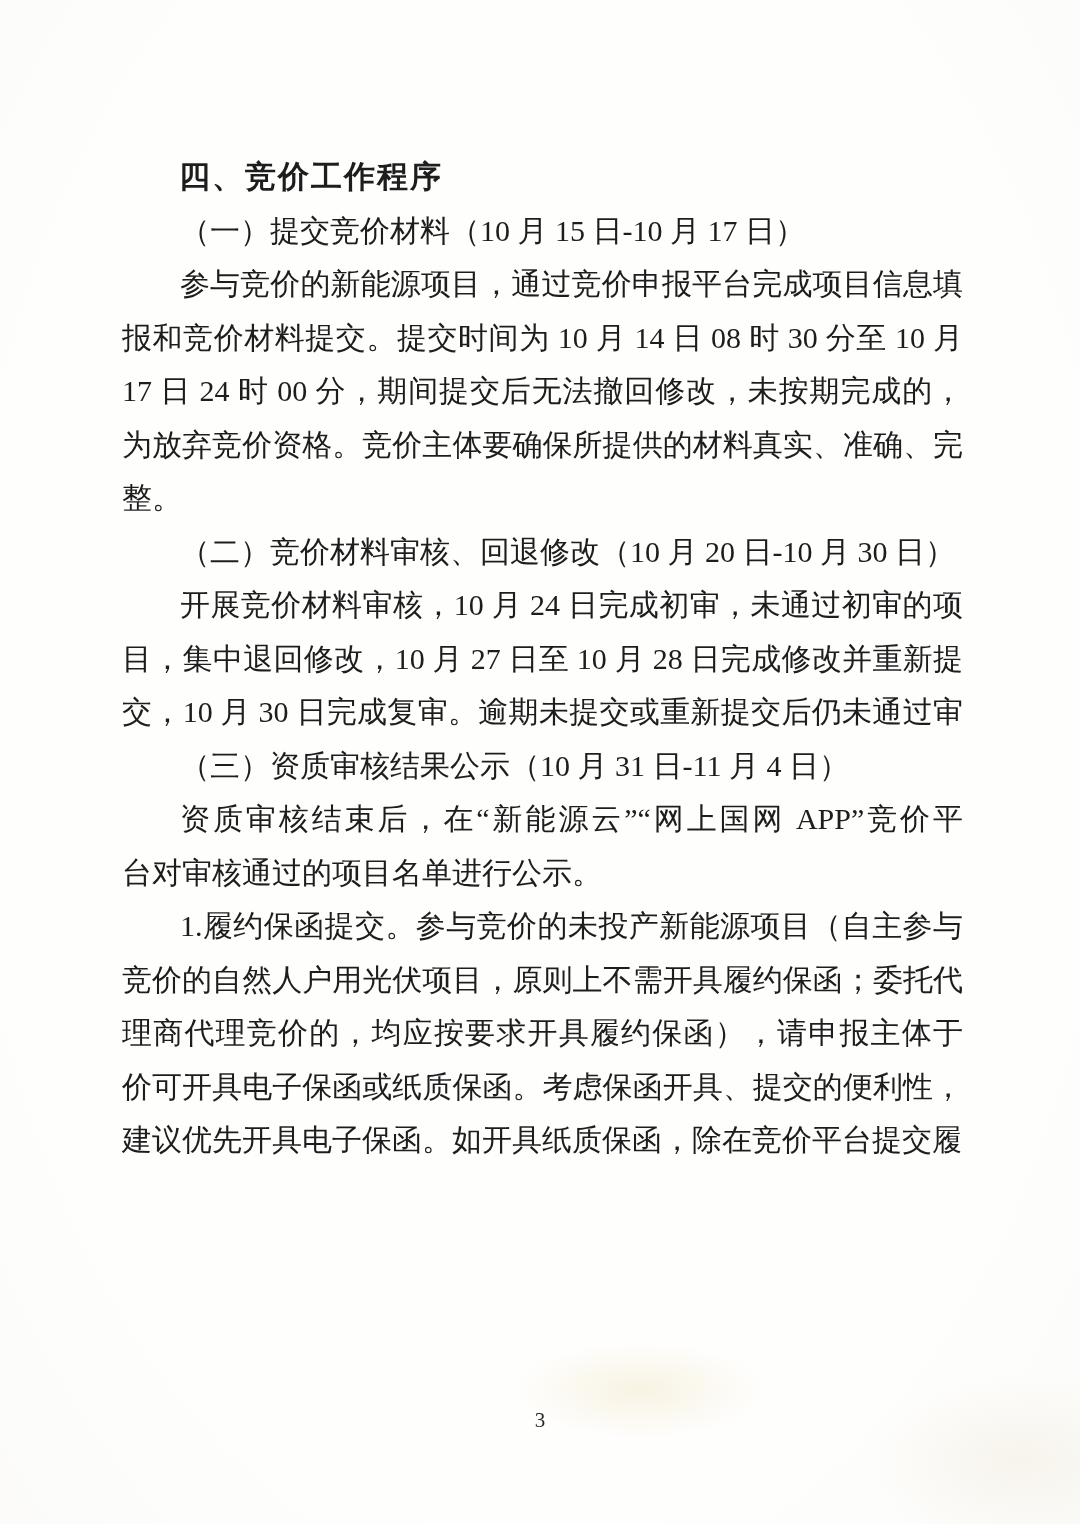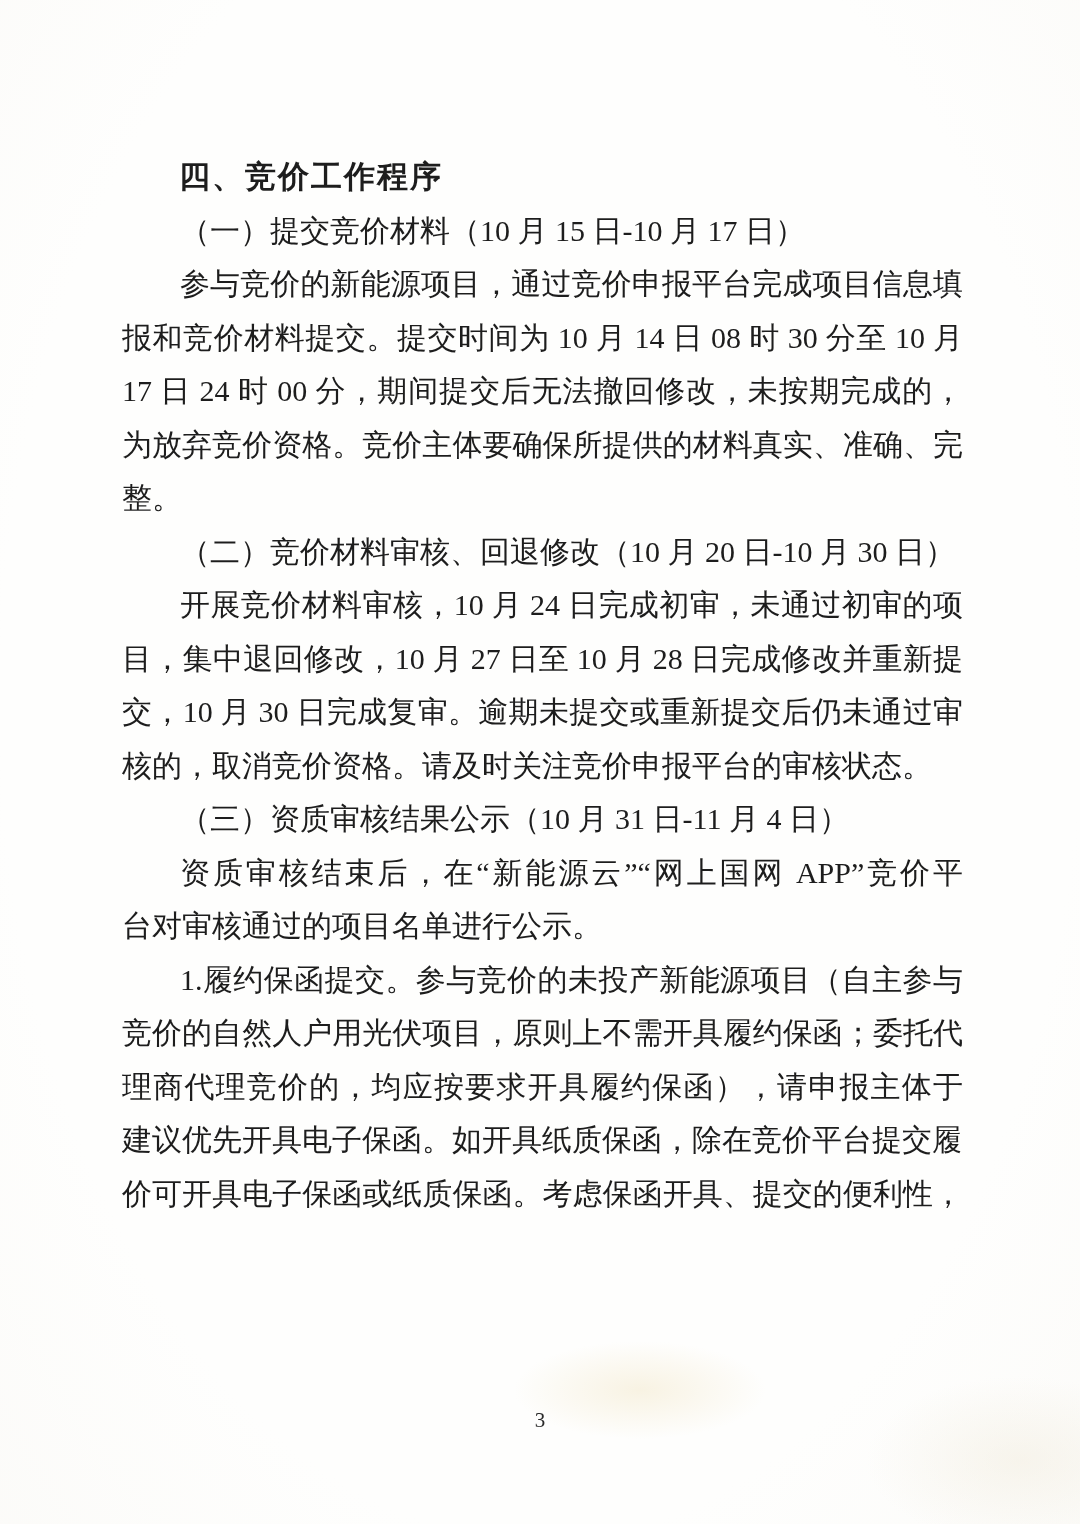--- a/index.html
+++ b/index.html
@@ -83,27 +83,26 @@
         <div class="line t-sub">（一）提交竞价材料（10 月 15 日-10 月 17 日）</div>
         <div class="line t-first">参与竞价的新能源项目，通过竞价申报平台完成项目信息填</div>
         <div class="line t-cont">报和竞价材料提交。提交时间为 10 月 14 日 08 时 30 分至 10 月</div>
         <div class="line t-cont">17 日 24 时 00 分，期间提交后无法撤回修改，未按期完成的，视</div>
         <div class="line t-cont">为放弃竞价资格。竞价主体要确保所提供的材料真实、准确、完</div>
         <div class="line t-end">整。</div>
         <div class="line t-sub">（二）竞价材料审核、回退修改（10 月 20 日-10 月 30 日）</div>
         <div class="line t-first">开展竞价材料审核，10 月 24 日完成初审，未通过初审的项</div>
         <div class="line t-cont">目，集中退回修改，10 月 27 日至 10 月 28 日完成修改并重新提</div>
         <div class="line t-cont">交，10 月 30 日完成复审。逾期未提交或重新提交后仍未通过审</div>
-        <div class="line t-end">核的，取消竞价资格。请及时关注竞价申报平台的审核状态。</div>
         <div class="line t-sub">（三）资质审核结果公示（10 月 31 日-11 月 4 日）</div>
         <div class="line t-first">资质审核结束后，在“新能源云”“网上国网 APP”竞价平</div>
         <div class="line t-end">台对审核通过的项目名单进行公示。</div>
         <div class="line t-first">1.履约保函提交。参与竞价的未投产新能源项目（自主参与</div>
         <div class="line t-cont">竞价的自然人户用光伏项目，原则上不需开具履约保函；委托代</div>
         <div class="line t-cont">理商代理竞价的，均应按要求开具履约保函），请申报主体于 11</div>
+        <div class="line t-cont">价可开具电子保函或纸质保函。考虑保函开具、提交的便利性，</div>
         <div class="line t-end">建议优先开具电子保函。如开具纸质保函，除在竞价平台提交履</div>
-        <div class="line t-cont">价可开具电子保函或纸质保函。考虑保函开具、提交的便利性，</div>
       </div>
   </div>
   <div class="footer">
     <span class="page-number">3</span>
   </div>
 </div>
 
 </body></html>

